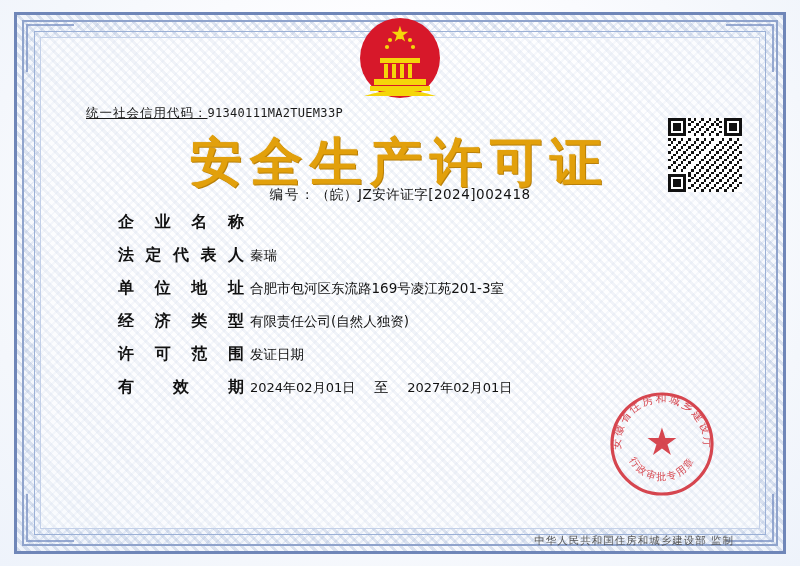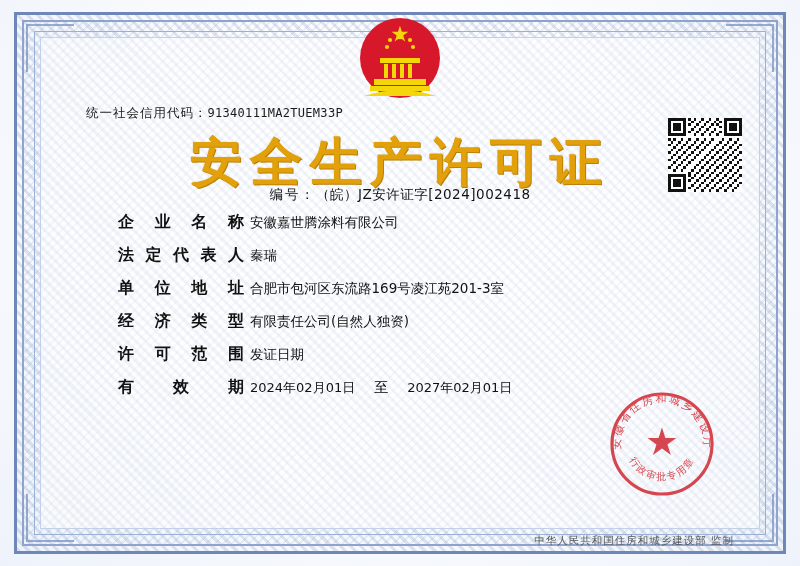--- a/index.html
+++ b/index.html
@@ -60,21 +60,21 @@
     position:absolute;right:58px;top:118px;width:74px;height:74px;
     background:#fff;
   }
   .qr svg{display:block;}
 
   .uscc{
     position:absolute;left:86px;top:105px;
     font-size:12.5px;color:#1a1a1a;letter-spacing:.3px;
     white-space:nowrap;
   }
-  .uscc .lbl{letter-spacing:1px;}
+  .uscc .lbl{letter-spacing:1px;text-decoration:underline;}
   .uscc .val{font-family:"DejaVu Sans Mono","Liberation Mono",monospace;font-size:12px;margin-top:40px;}
 
   .main-title{
     position:absolute;left:0;right:0;top:128px;text-align:center;
     font-size:52px;font-weight:bold;letter-spacing:8px;
     color:#e2a00b;
     font-family:"DejaVu Sans","Liberation Sans",sans-serif;
     text-shadow:1px 1px 0 #b9800a, 0 0 1px #c98f08;
   }
   .code-line{
@@ -402,21 +402,20 @@
 
   <div class="fields">
 
     <div class="row">
       <div class="label">
           <span>企</span>
           <span>业</span>
           <span>名</span>
           <span>称</span>
         </div>
-      <div class="value">安徽嘉世腾涂料有限公司</div>
     </div>
 
     <div class="row">
       <div class="label">
           <span>法</span>
           <span>定</span>
           <span>代</span>
           <span>表</span>
           <span>人</span>
         </div>

